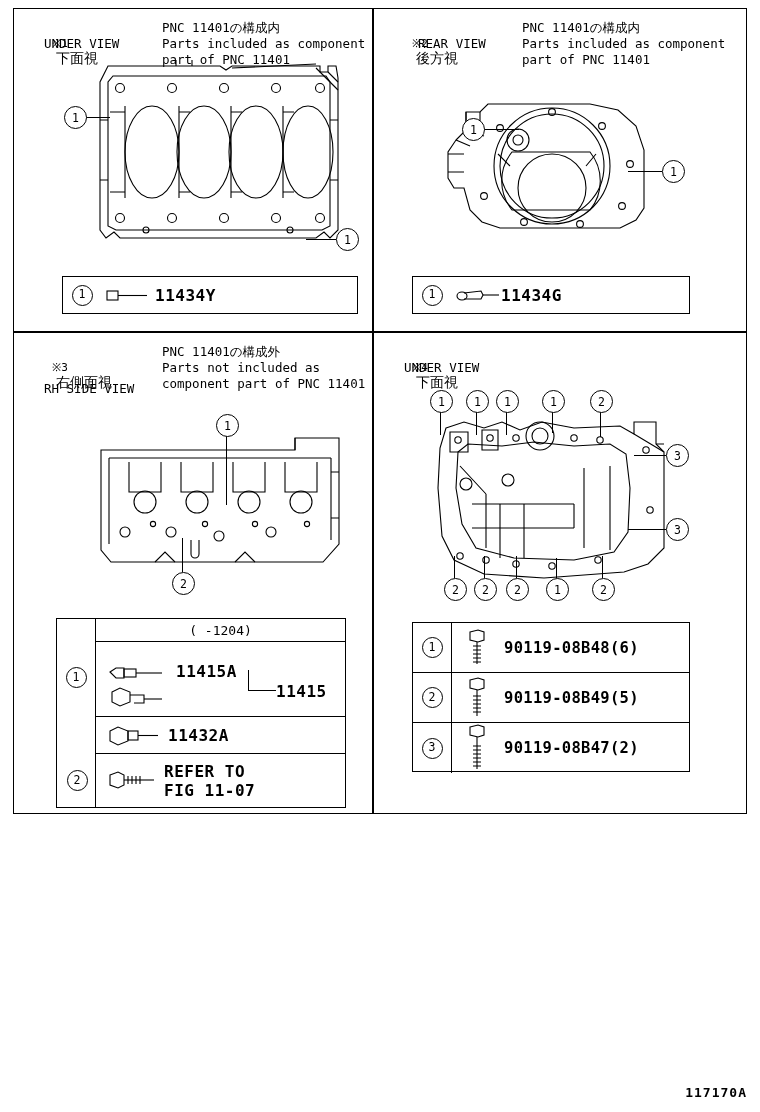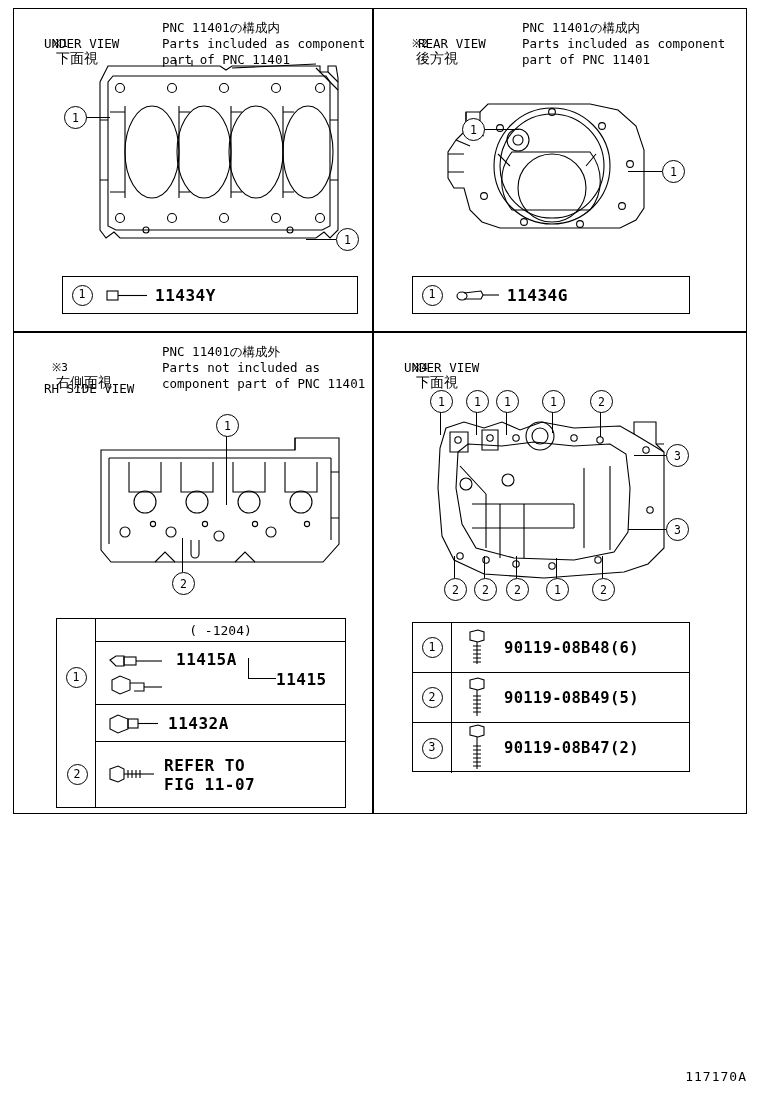--- a/index.html
+++ b/index.html
@@ -16,21 +16,21 @@
   .legend{position:absolute;border:1.5px solid #000;box-sizing:border-box;background:#fff;}
   .legend .row{display:flex;align-items:center;height:100%;}
   .cellnum{width:38px;display:flex;align-items:center;justify-content:center;flex:0 0 38px;}
   .circ{width:19px;height:19px;border:1.3px solid #000;border-radius:50%;display:flex;align-items:center;justify-content:center;font-size:11.5px;line-height:1;font-family:"DejaVu Sans Mono",monospace;}
   .partlabel{font-size:16px;font-weight:bold;letter-spacing:.5px;font-family:"DejaVu Sans Mono","Liberation Mono",monospace;}
 
   .callout{position:absolute;width:21px;height:21px;border:1.3px solid #000;border-radius:50%;display:flex;align-items:center;justify-content:center;font-size:11.5px;background:#fff;z-index:5;}
   .lead{position:absolute;background:#000;height:1px;z-index:4;}
   .leadv{position:absolute;background:#000;width:1px;z-index:4;}
 
-  .footer{position:absolute;right:13px;bottom:28px;font-size:13px;letter-spacing:1px;}
+  .footer{position:absolute;right:13px;bottom:12px;font-size:13px;letter-spacing:1px;font-weight:bold;}
 
   svg{display:block;}
   .dwg{position:absolute;}
   .dwg path,.dwg line,.dwg circle,.dwg ellipse,.dwg rect,.dwg polyline,.dwg polygon{vector-effect:non-scaling-stroke;}
 
   .tbl{position:absolute;border:1.5px solid #000;box-sizing:border-box;}
   .tbl .trow{display:flex;align-items:center;border-bottom:1.5px solid #000;box-sizing:border-box;}
   .tbl .trow:last-child{border-bottom:none;}
   .tbl .tnum{flex:0 0 38px;display:flex;align-items:center;justify-content:center;border-right:1.5px solid #000;align-self:stretch;}
   .tbl .tbody{flex:1;display:flex;align-items:center;padding-left:8px;gap:10px;}
@@ -161,21 +161,21 @@
   <div class="lead" style="left:483px;top:129px;width:36px;"></div>
 
   <div class="callout" style="left:662px;top:160px;">1</div>
   <div class="lead" style="left:628px;top:171px;width:34px;"></div>
 
   <div class="legend" style="left:412px;top:276px;width:278px;height:38px;">
     <div class="row">
       <div class="cellnum">
         <span class="circ">1</span>
       </div>
-      <div style="display:flex;align-items:center;gap:6px;">
+      <div style="display:flex;align-items:center;">
         <svg width="50" height="20" viewBox="0 0 50 20" fill="none" stroke="#000" stroke-width="1.1">
           <ellipse cx="11" cy="11" rx="5" ry="4"></ellipse>
           <path d="M13 8 L30 6 L32 10 L30 14 L13 14"></path>
           <line x1="32" y1="10" x2="48" y2="10"></line>
         </svg>
         <span class="partlabel">11434G</span>
       </div>
     </div>
   </div>
 
@@ -227,21 +227,21 @@
 
   <div class="legend" style="left:56px;top:618px;width:290px;height:190px;">
     <div style="display:flex;height:100%;">
       <div style="flex:0 0 38px;border-right:1.5px solid #000;display:flex;align-items:flex-start;justify-content:center;padding-top:48px;">
         <span class="circ">1</span>
       </div>
       <div style="flex:1;display:flex;flex-direction:column;">
         <div style="height:22px;border-bottom:1.5px solid #000;display:flex;align-items:center;justify-content:center;">
           <span style="font-size:13px;">(    -1204)</span>
         </div>
-        <div style="height:62px;border-bottom:1.5px solid #000;position:relative;">
+        <div style="height:62px;border-bottom:1.5px solid #000;position:relative;margin-top:12px;">
           <svg style="position:absolute;left:8px;top:8px;" width="70" height="50" viewBox="0 0 70 50" fill="none" stroke="#000" stroke-width="1.1">
             <path d="M6 10 L12 6 L20 6 L20 16 L12 16 Z"></path>
             <rect x="20" y="7" width="12" height="8"></rect>
             <line x1="32" y1="11" x2="58" y2="11"></line>
             <path d="M8 30 L16 26 L26 30 L26 40 L16 44 L8 40 Z"></path>
             <path d="M26 33 L40 33 L40 41 L30 41"></path>
             <line x1="40" y1="37" x2="58" y2="37"></line>
           </svg>
           <span class="partlabel" style="position:absolute;left:80px;top:8px;">11415A</span>
           <span class="partlabel" style="position:absolute;left:180px;top:28px;">11415</span>

